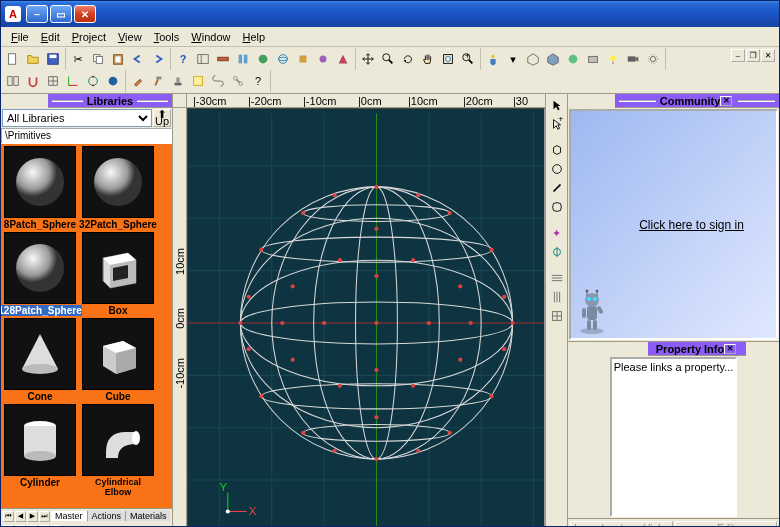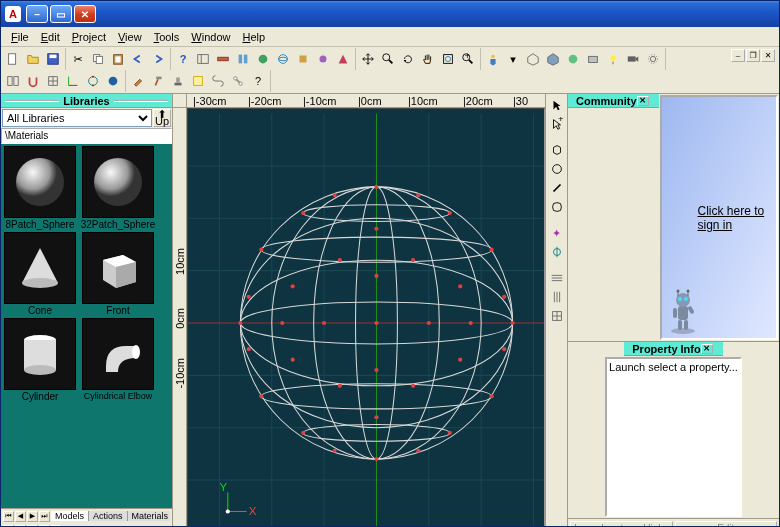--- a/index.html
+++ b/index.html
@@ -23,27 +23,27 @@
 .tbtn { width: 20px; height: 20px; display: flex; align-items: center; justify-content: center; cursor: pointer; border: 1px solid transparent; }
 .tbtn svg { width: 14px; height: 14px; }
 
 
 .main { display: flex; height: 444px; }
 .left { width: 172px; display: flex; flex-direction: column; border-right: 1px solid #9e9a87; }
 .center { flex: 1; display: flex; }
 .right { width: 212px; display: flex; flex-direction: column; border-left: 1px solid #9e9a87; }
 
 
-.panel-head { height: 14px; background: #5eead4; display: flex; align-items: center; font-weight: bold; font-size: 10px; border-bottom: 1px solid #9e9a87; }
+.panel-head { height: 14px; background: #8b5cf6; display: flex; align-items: center; font-weight: bold; font-size: 10px; border-bottom: 1px solid #9e9a87; margin-left: 47px; }
 .panel-head::before, .panel-head::after { content: ""; flex: 1; border-top: 2px groove #fff; margin: 0 4px; }
 .lib-controls { display: flex; padding: 1px; gap: 1px; }
 .lib-controls select { flex: 1; height: 18px; font-size: 11px; background: #fff; border: 1px solid #7b9ebd; }
 .upbtn { width: 18px; height: 18px; background: #ece9d8; border: 1px outset #fff; display: flex; flex-direction: column; align-items: center; justify-content: center; font-size: 8px; cursor:pointer; line-height:7px; }
 .pathbar { height: 16px; border: 1px inset #fff; background: #fff; padding: 1px 3px; font-size: 10px; }
-.thumbgrid { flex: 1; background: #0f766e; overflow-y: auto; padding: 2px; }
+.thumbgrid { flex: 1; background: #f97316; overflow-y: auto; padding: 2px; font-weight: bold; }
 .thumbrow { display: flex; gap: 4px; margin-bottom: 2px; }
 .thumb { width: 74px; display: flex; flex-direction: column; align-items: center; }
 .thumb .box { width: 72px; height: 72px; background: radial-gradient(circle at 35% 30%, #e8e8e8, #888, #222); border: 1px solid #000; display:flex; align-items:center; justify-content:center; position:relative; }
 .thumb .box.darkbg { background: #111; }
 .thumb .label { font-size: 10px; margin-top: 1px; text-align: center; }
 .thumb .label.sel { background: #316ac5; color: #fff; }
 .leftbottom { height: 30px; border-top: 1px solid #9e9a87; display:flex; flex-direction:column; }
 .leftbottom .navrow { display:flex; align-items:center; height:14px; gap:1px; padding:0 2px; }
 .leftbottom .navbtn { width:11px; height:11px; border:1px outset #fff; background:#ece9d8; display:flex; align-items:center; justify-content:center; font-size:7px; cursor:pointer; }
 .leftbottom .tabs { flex:1; display:flex; overflow:hidden; }
@@ -55,21 +55,21 @@
 .ruler-h span { position:absolute; top:1px; }
 .vp-body { flex: 1; display: flex; }
 .ruler-v { width: 14px; background: #ece9d8; border-right: 1px solid #9e9a87; position:relative; font-size:8px; }
 .ruler-v span { position:absolute; left:1px; writing-mode: vertical-rl; transform: rotate(180deg); }
 .viewport { flex: 1; background: #0d3440; position: relative; overflow: hidden; border:1px inset #999; }
 .viewport svg { width: 100%; height: 100%; }
 .vtoolbar { width: 22px; background: #ece9d8; border-left: 1px solid #9e9a87; display: flex; flex-direction: column; align-items: center; padding-top: 2px; gap: 1px; }
 .vtoolbar .tbtn { width:18px; height:18px; }
 
 
-.community { flex: 1; border-bottom: 1px solid #9e9a87; display:flex; }
+.community { flex: 1; border-bottom: 1px solid #9e9a87; display:flex; flex-direction:column; }
 .comm-body { flex:1; background: linear-gradient(to bottom right, #9eb8f0, #e0e8ff ); border:2px inset #fff; margin:1px; position:relative; display:flex; align-items:center; justify-content:center;padding-left:36px; }
 .comm-body a { color: #000; text-decoration: underline; font-size: 12px; }
 .robot { position:absolute; left:4px; bottom:4px; width:34px; height:46px; }
 .propinfo { height: 176px; display:flex; flex-direction:column;align-items:center; }
 .prop-body { flex:1; background:#fff; border:2px inset #fff; margin:1px; padding:2px; font-size:11px; }
 .rightbottom { height:20px; display:flex; gap:2px; padding:2px; border-top:1px solid #9e9a87; }
 .rightbottom button { flex:1; font-size:10px; background:#ece9d8; border:1px outset #fff; color:#888; cursor:pointer; }
 .panel-head .closex { width:12px; height:10px; border:1px outset #fff; display:flex; align-items:center; justify-content:center; font-size:8px; cursor:pointer; margin-left:auto; margin-right:2px; }
 
 .mdibtns { position:absolute; right:4px; top:48px; display:flex; gap:1px; }
@@ -358,21 +358,21 @@
     <div class="panel-head">
         <span>Libraries</span>
       </div>
     <div class="lib-controls">
       <select><option>All Libraries</option></select>
       <div class="upbtn">
           <span>⬆</span>
           <span>Up</span>
         </div>
     </div>
-    <div class="pathbar">\Materials</div>
+    <div class="pathbar">\Primitives</div>
     <div class="thumbgrid">
       <div class="thumbrow">
         <div class="thumb">
           <div class="box darkbg">
               <svg width="60" height="60">
                 <circle cx="30" cy="30" r="24" fill="url(#g1)"></circle>
                 <defs>
                   <radialGradient id="g1" cx="0.35" cy="0.3">
                     <stop offset="0" stop-color="#f8f8f8"></stop>
                     <stop offset="0.7" stop-color="#999"></stop>
@@ -389,35 +389,56 @@
                 <circle cx="30" cy="30" r="24" fill="url(#g1)"></circle>
               </svg>
             </div>
           <div class="label">32Patch_Sphere</div>
         </div>
       </div>
       <div class="thumbrow">
         <div class="thumb">
           <div class="box darkbg">
               <svg width="60" height="60">
+                <circle cx="30" cy="30" r="24" fill="url(#g1)"></circle>
+              </svg>
+            </div>
+          <div class="label sel">128Patch_Sphere</div>
+        </div>
+        <div class="thumb">
+          <div class="box darkbg">
+              <svg width="60" height="60">
+                <polygon points="15,20 40,15 48,22 48,45 22,50 15,43" fill="#ddd" stroke="#666"></polygon>
+                <polygon points="15,20 40,15 48,22 22,27" fill="#fff"></polygon>
+                <polygon points="22,27 48,22 48,45 22,50" fill="#bbb"></polygon>
+                <polygon points="25,30 40,27 40,40 25,43" fill="#222"></polygon>
+              </svg>
+            </div>
+          <div class="label">Box</div>
+        </div>
+      </div>
+      <div class="thumbrow">
+        <div class="thumb">
+          <div class="box darkbg">
+              <svg width="60" height="60">
                 <polygon points="30,10 48,45 12,45" fill="#ddd"></polygon>
                 <ellipse cx="30" cy="45" rx="18" ry="5" fill="#bbb"></ellipse>
               </svg>
             </div>
           <div class="label">Cone</div>
         </div>
         <div class="thumb">
           <div class="box darkbg">
               <svg width="60" height="60">
                 <polygon points="15,22 35,17 48,24 48,44 28,50 15,42" fill="#ccc"></polygon>
                 <polygon points="15,22 35,17 48,24 28,29" fill="#fff"></polygon>
                 <polygon points="28,29 48,24 48,44 28,50" fill="#aaa"></polygon>
               </svg>
             </div>
-          <div class="label">Front</div>
+          <div class="label">Cube</div>
         </div>
       </div>
       <div class="thumbrow">
         <div class="thumb">
           <div class="box darkbg">
               <svg width="60" height="60">
                 <ellipse cx="30" cy="16" rx="16" ry="5" fill="#fff"></ellipse>
                 <rect x="14" y="16" width="32" height="30" fill="#ddd"></rect>
                 <ellipse cx="30" cy="46" rx="16" ry="5" fill="#bbb"></ellipse>
               </svg>
@@ -435,21 +456,21 @@
         </div>
       </div>
     </div>
     <div class="leftbottom">
       <div class="navrow">
         <div class="navbtn">⏮</div>
         <div class="navbtn">◀</div>
         <div class="navbtn">▶</div>
         <div class="navbtn">⏭</div>
         <div class="tabs">
-          <div class="tab" style="background:#fff">Models</div>
+          <div class="tab" style="background:#fff">Master</div>
           <div class="tab">Actions</div>
           <div class="tab">Materials</div>
 
         </div>
       </div>
       <div class="navrow">
         <div class="navbtn">◧</div>
         <div class="navbtn">▦</div>
         <div class="navbtn">⬓</div>
         <div class="navbtn" style="font-size:6px">ETC</div>
@@ -652,20 +673,20 @@
           <rect x="12" y="32" width="4" height="10" rx="2" fill="#7a8aa0"></rect>
           <rect x="18" y="32" width="4" height="10" rx="2" fill="#7a8aa0"></rect>
         </svg>
       </div>
     </div>
     <div class="propinfo">
       <div class="panel-head">
           <span>Property Info</span>
           <div class="closex">✕</div>
         </div>
-      <div class="prop-body">Launch select a property...</div>
+      <div class="prop-body">Please links a property...</div>
     </div>
     <div class="rightbottom">
       <button>Launch external links</button>
       <button>Edit</button>
     </div>
   </div>
 </div>
 
 </body></html>

